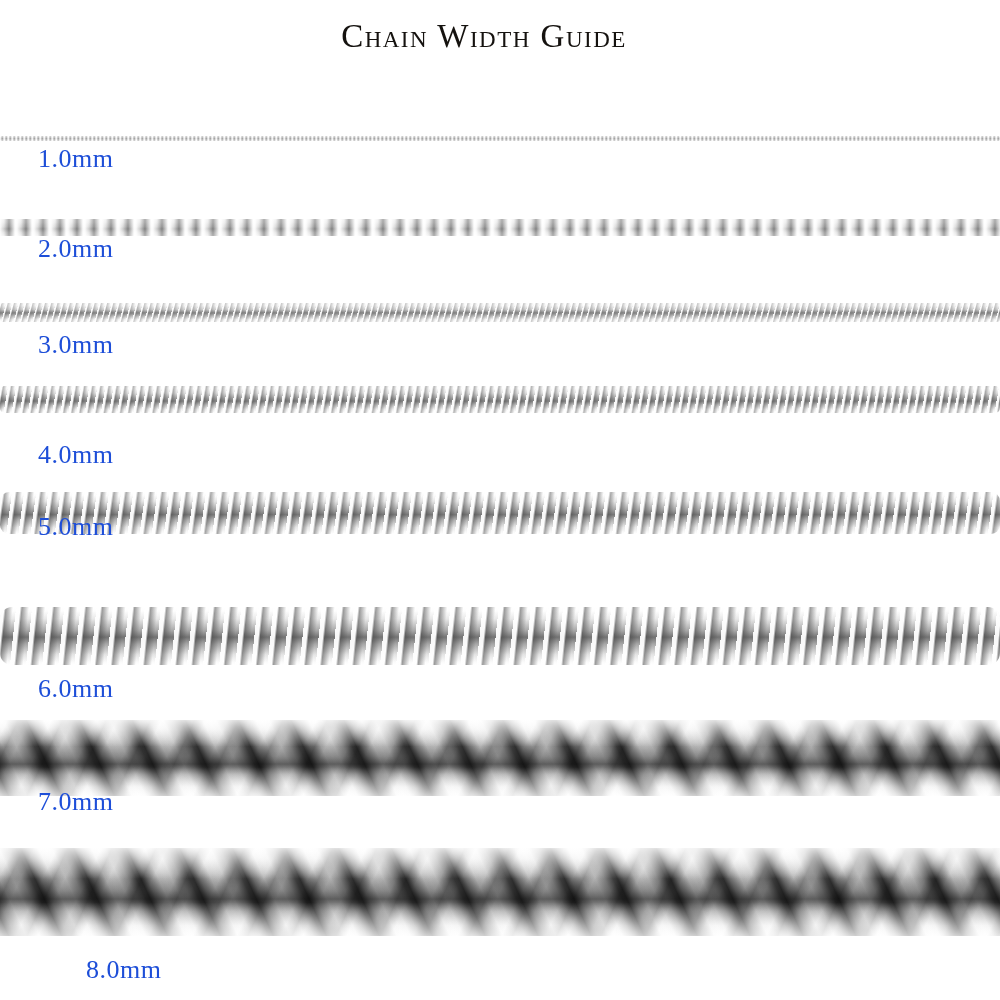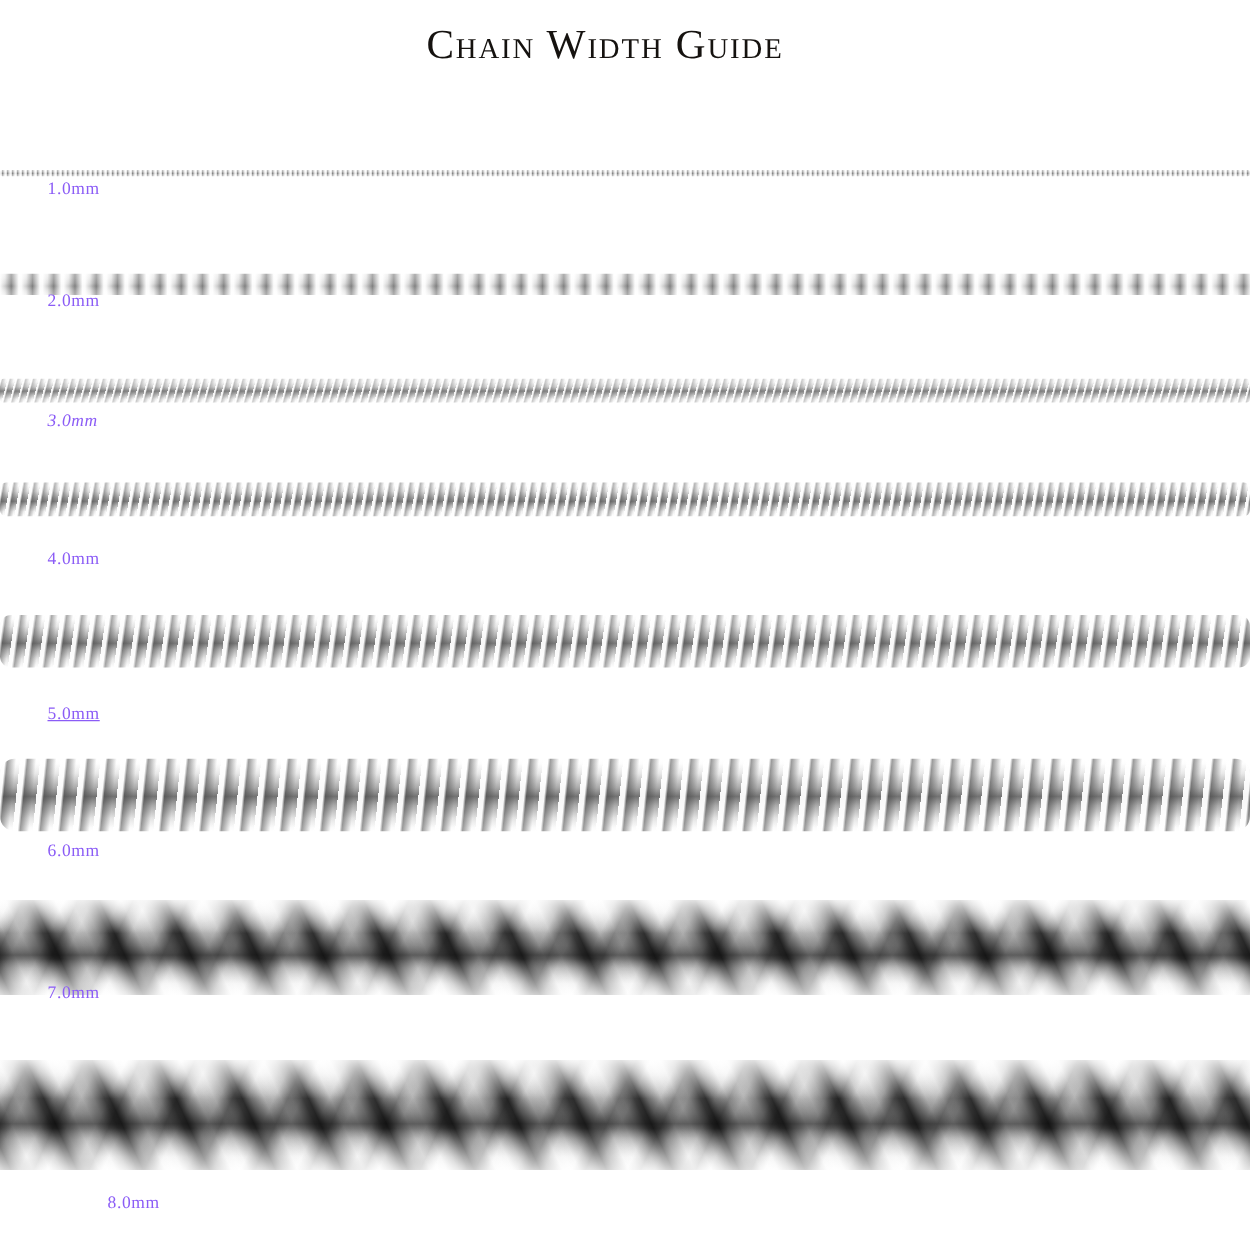--- a/index.html
+++ b/index.html
@@ -39,22 +39,22 @@
     position: absolute;
     left: 0;
     width: 1000px;
     overflow: hidden;
   }
 
   .chain-label {
     position: absolute;
     left: 38px;
     font-family: "Liberation Serif", serif;
-    font-size: 14px;
-    color: #8b5cf6;
+    font-size: 26px;
+    color: #1d4ed8;
     letter-spacing: 0.5px;
     white-space: nowrap;
   }
 
   
   .metal {
     position: absolute;
     left: 0;
     width: 1000px;
     height: 100%;
@@ -300,39 +300,39 @@
 </div>
 <div class="chain-label" style="top:234px;text-align:center;">2.0mm</div>
 
 <div class="chain-row" style="top:288px;height:48px;">
   <div class="chain-strip w3" style="top:0;height:48px;">
     <div class="metal">
         <div class="core"></div>
       </div>
   </div>
 </div>
-<div class="chain-label" style="top:330px;font-style:italic;">3.0mm</div>
+<div class="chain-label" style="top:330px;">3.0mm</div>
 
 <div class="chain-row" style="top:372px;height:54px;">
   <div class="chain-strip w4" style="top:0;height:54px;">
     <div class="metal">
         <div class="core"></div>
       </div>
   </div>
 </div>
 <div class="chain-label" style="top:440px;">4.0mm</div>
 
 <div class="chain-row" style="top:478px;height:70px;">
   <div class="chain-strip w5" style="top:0;height:70px;">
     <div class="metal">
         <div class="core"></div>
       </div>
   </div>
 </div>
-<div class="chain-label" style="top:564px;text-decoration:underline;">5.0mm</div>
+<div class="chain-label" style="top:512px;">5.0mm</div>
 
 <div class="chain-row" style="top:594px;height:84px;">
   <div class="chain-strip w6" style="top:0;height:84px;">
     <div class="metal">
         <div class="core"></div>
       </div>
   </div>
 </div>
 <div class="chain-label" style="top:674px;">6.0mm</div>
 

